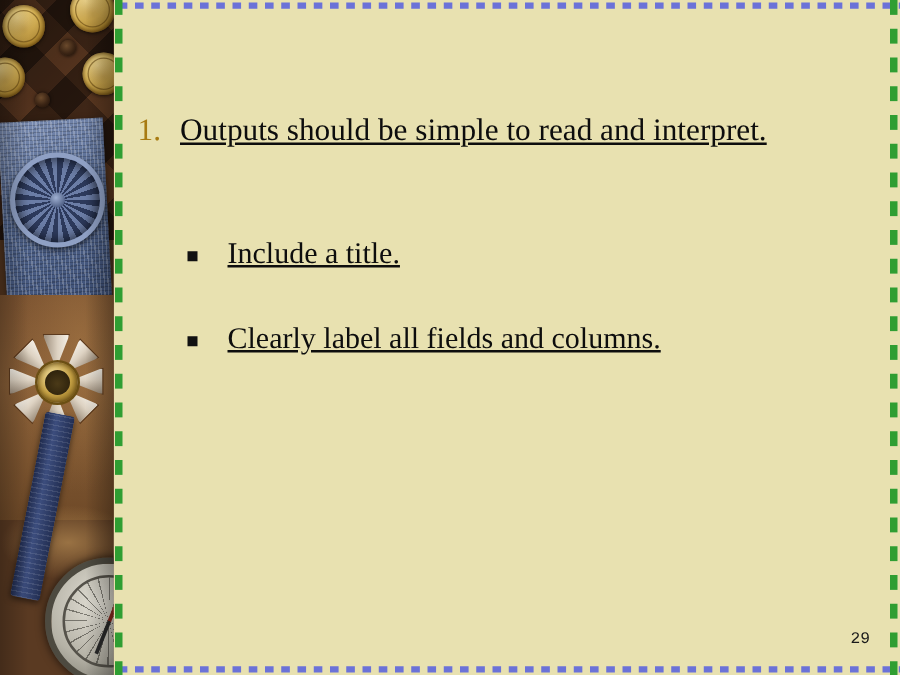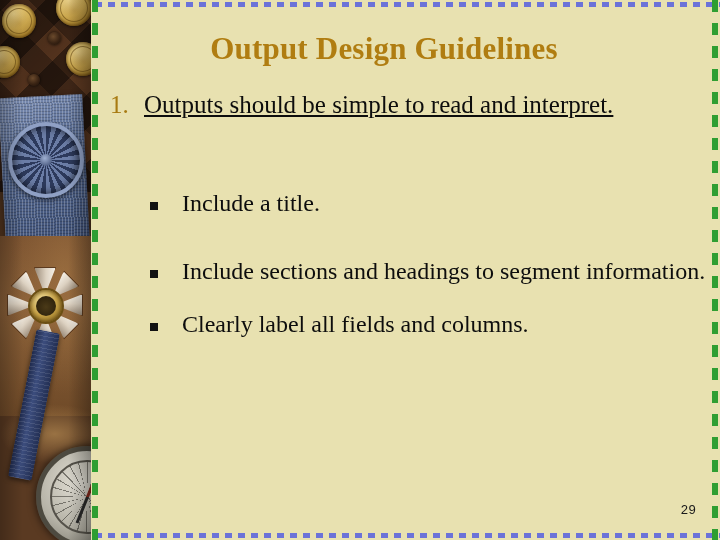--- a/index.html
+++ b/index.html
@@ -236,20 +236,21 @@
     top: 188px;
     width: 558px;
   }
   .bullet-item {
     display: flex;
     align-items: flex-end;
     font-size: 24px;
     color: #0d0d0d;
     line-height: 1.3;
     margin-bottom: 37px;
+    text-decoration: underline;
   }
   .bullet-item.tall { margin-bottom: 22px; }
   .bullet-marker {
     flex: 0 0 auto;
     width: 32px;
     font-size: 15px;
     line-height: 1.95;
     color: #111;
   }
   .bullet-marker .sq {
@@ -310,41 +311,36 @@
     <div class="ph-layer strip-shade"></div>
   </div>
 
   <div class="dash-h" id="border-top"></div>
   <div class="dash-h" id="border-bottom"></div>
   <div class="dash-v" id="border-left"></div>
   <div class="dash-v" id="border-right"></div>
 
   <div id="content">
 
-    <div id="slide-title">Output Design Guidelines</div>
 
     <div id="numbered-list">
       <div class="num-item">
         <div class="num-marker">1.</div>
         <div class="num-text"><span>Outputs should be simple to read and interpret.</span></div>
       </div>
     </div>
 
     <div id="bullet-list">
 
       <div class="bullet-item">
         <div class="bullet-marker"><span class="sq"></span></div>
         <div class="bullet-text">Include a title.</div>
       </div>
 
 
-      <div class="bullet-item tall">
-        <div class="bullet-marker"><span class="sq"></span></div>
-        <div class="bullet-text justify">Include sections and headings to segment information.</div>
-      </div>
 
       <div class="bullet-item">
         <div class="bullet-marker"><span class="sq"></span></div>
         <div class="bullet-text">Clearly label all fields and columns.</div>
       </div>
 
 
     </div>
 
     <div id="page-number">29</div>

